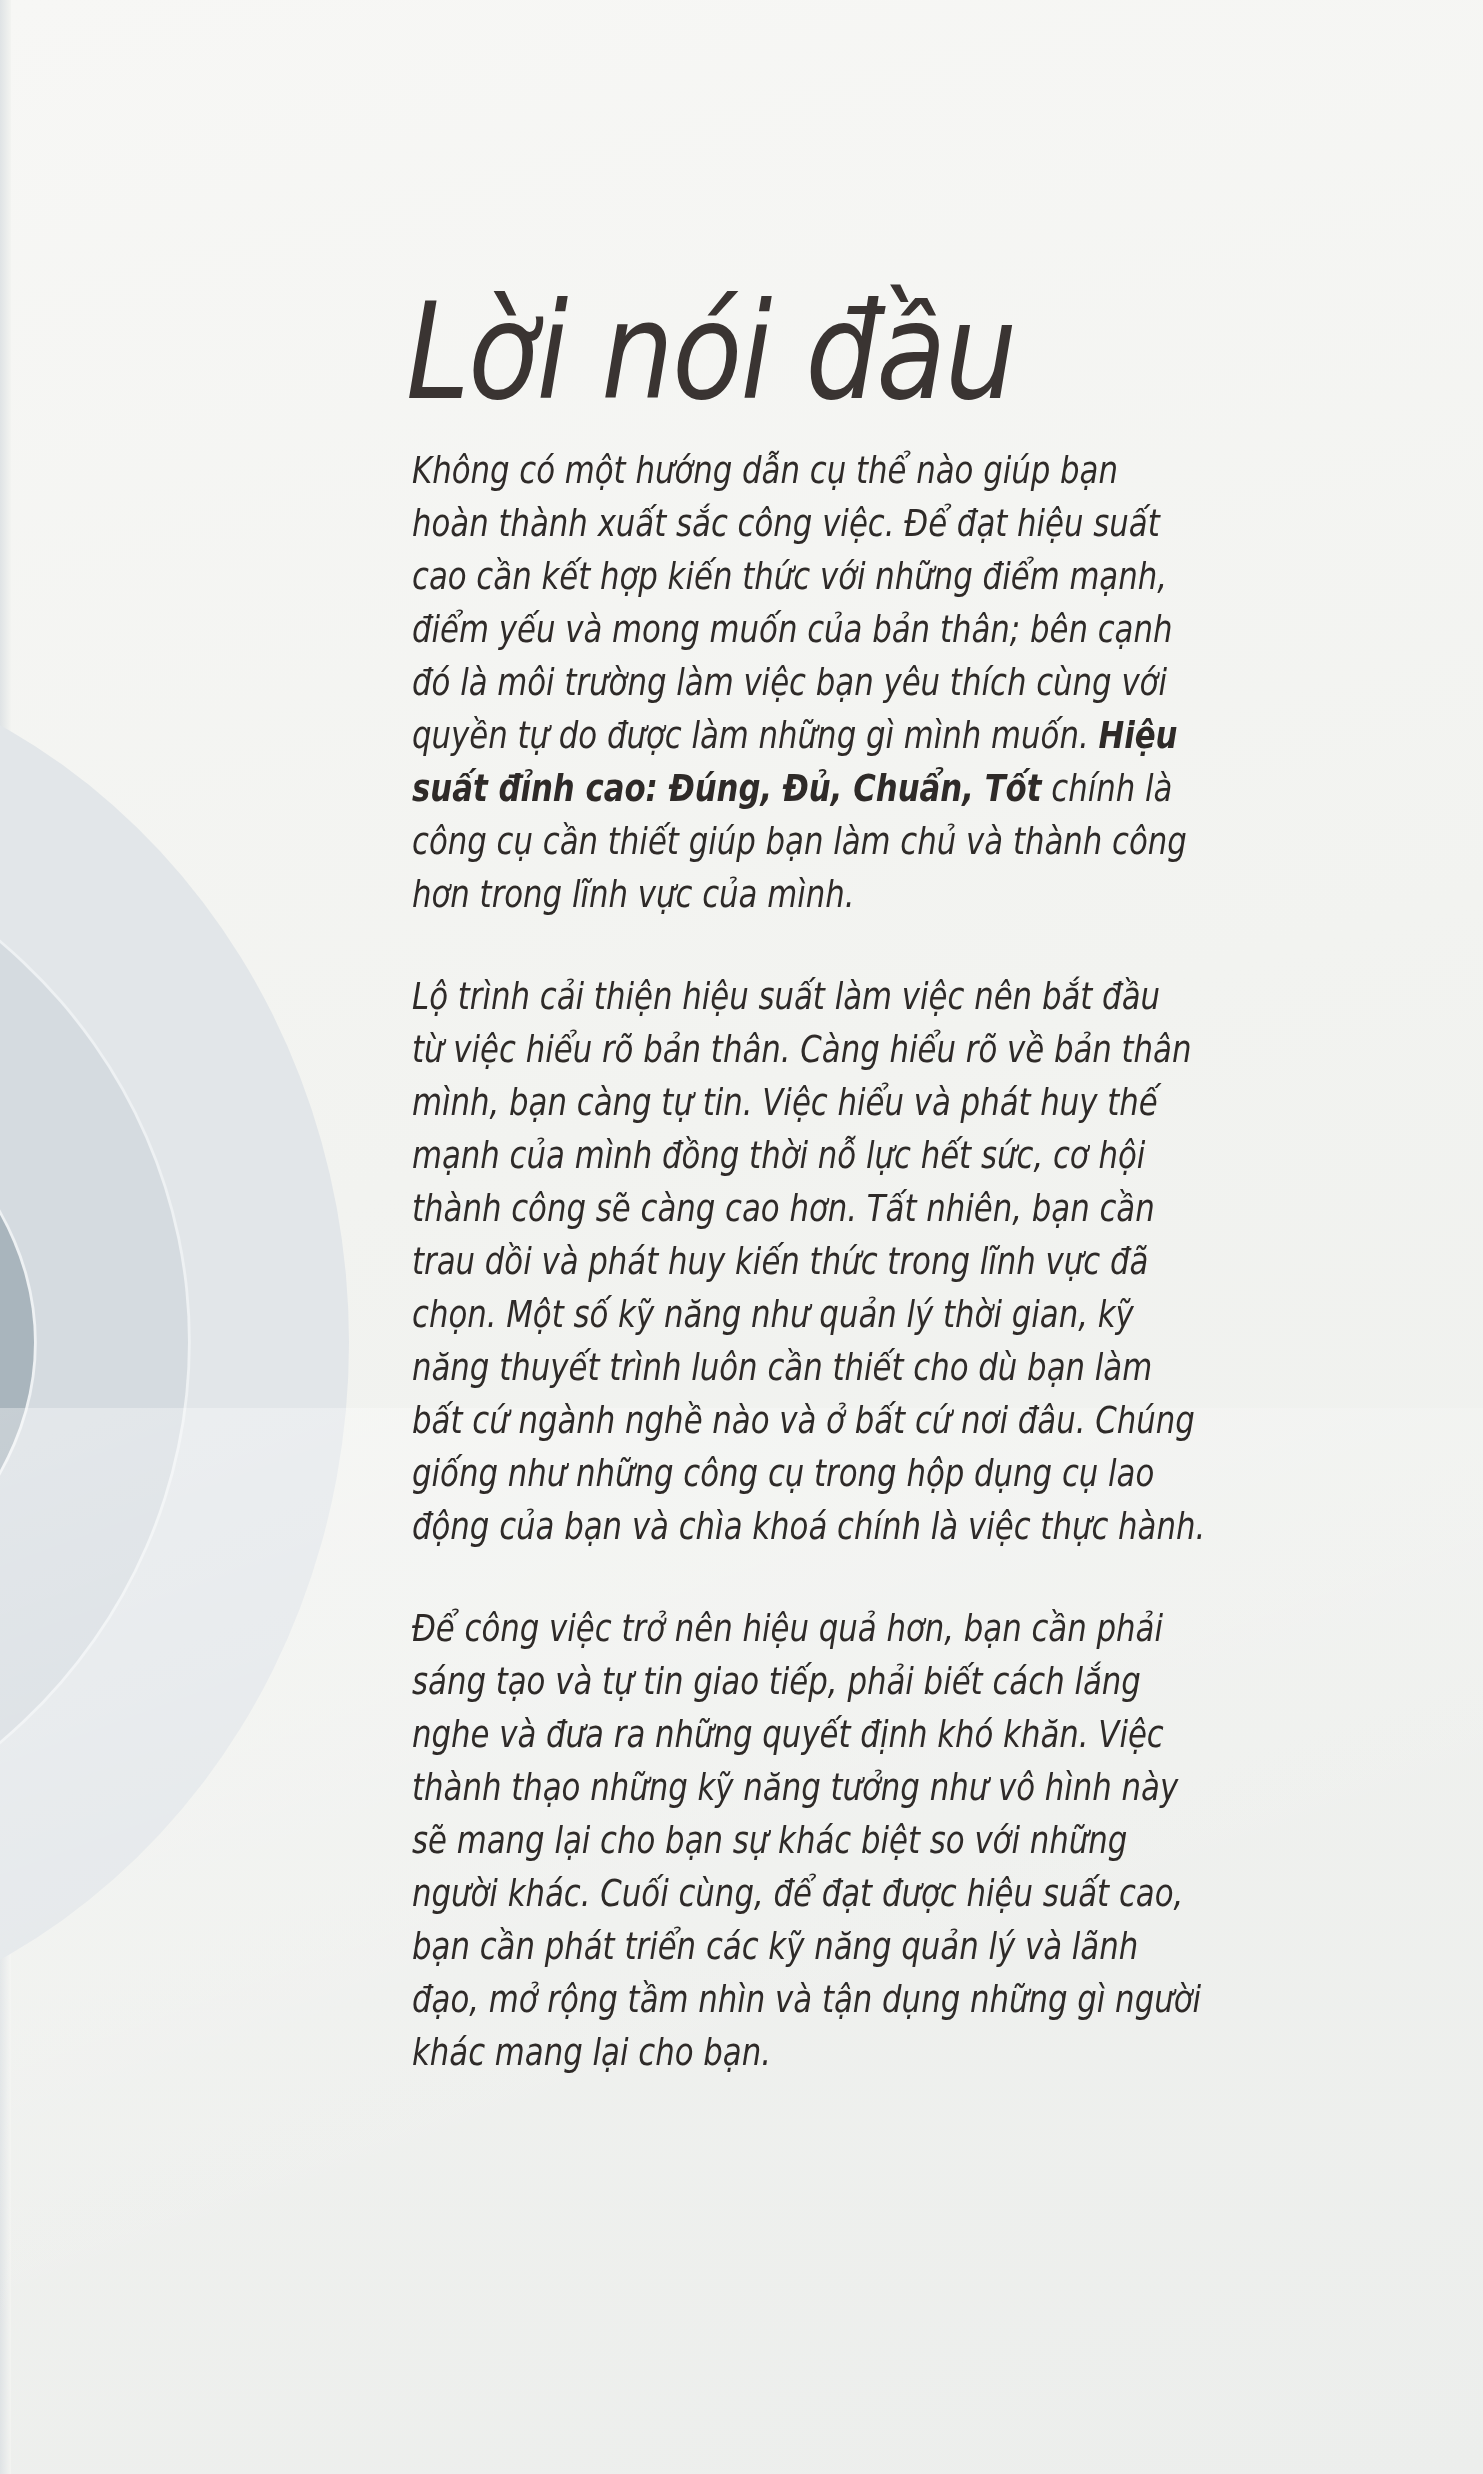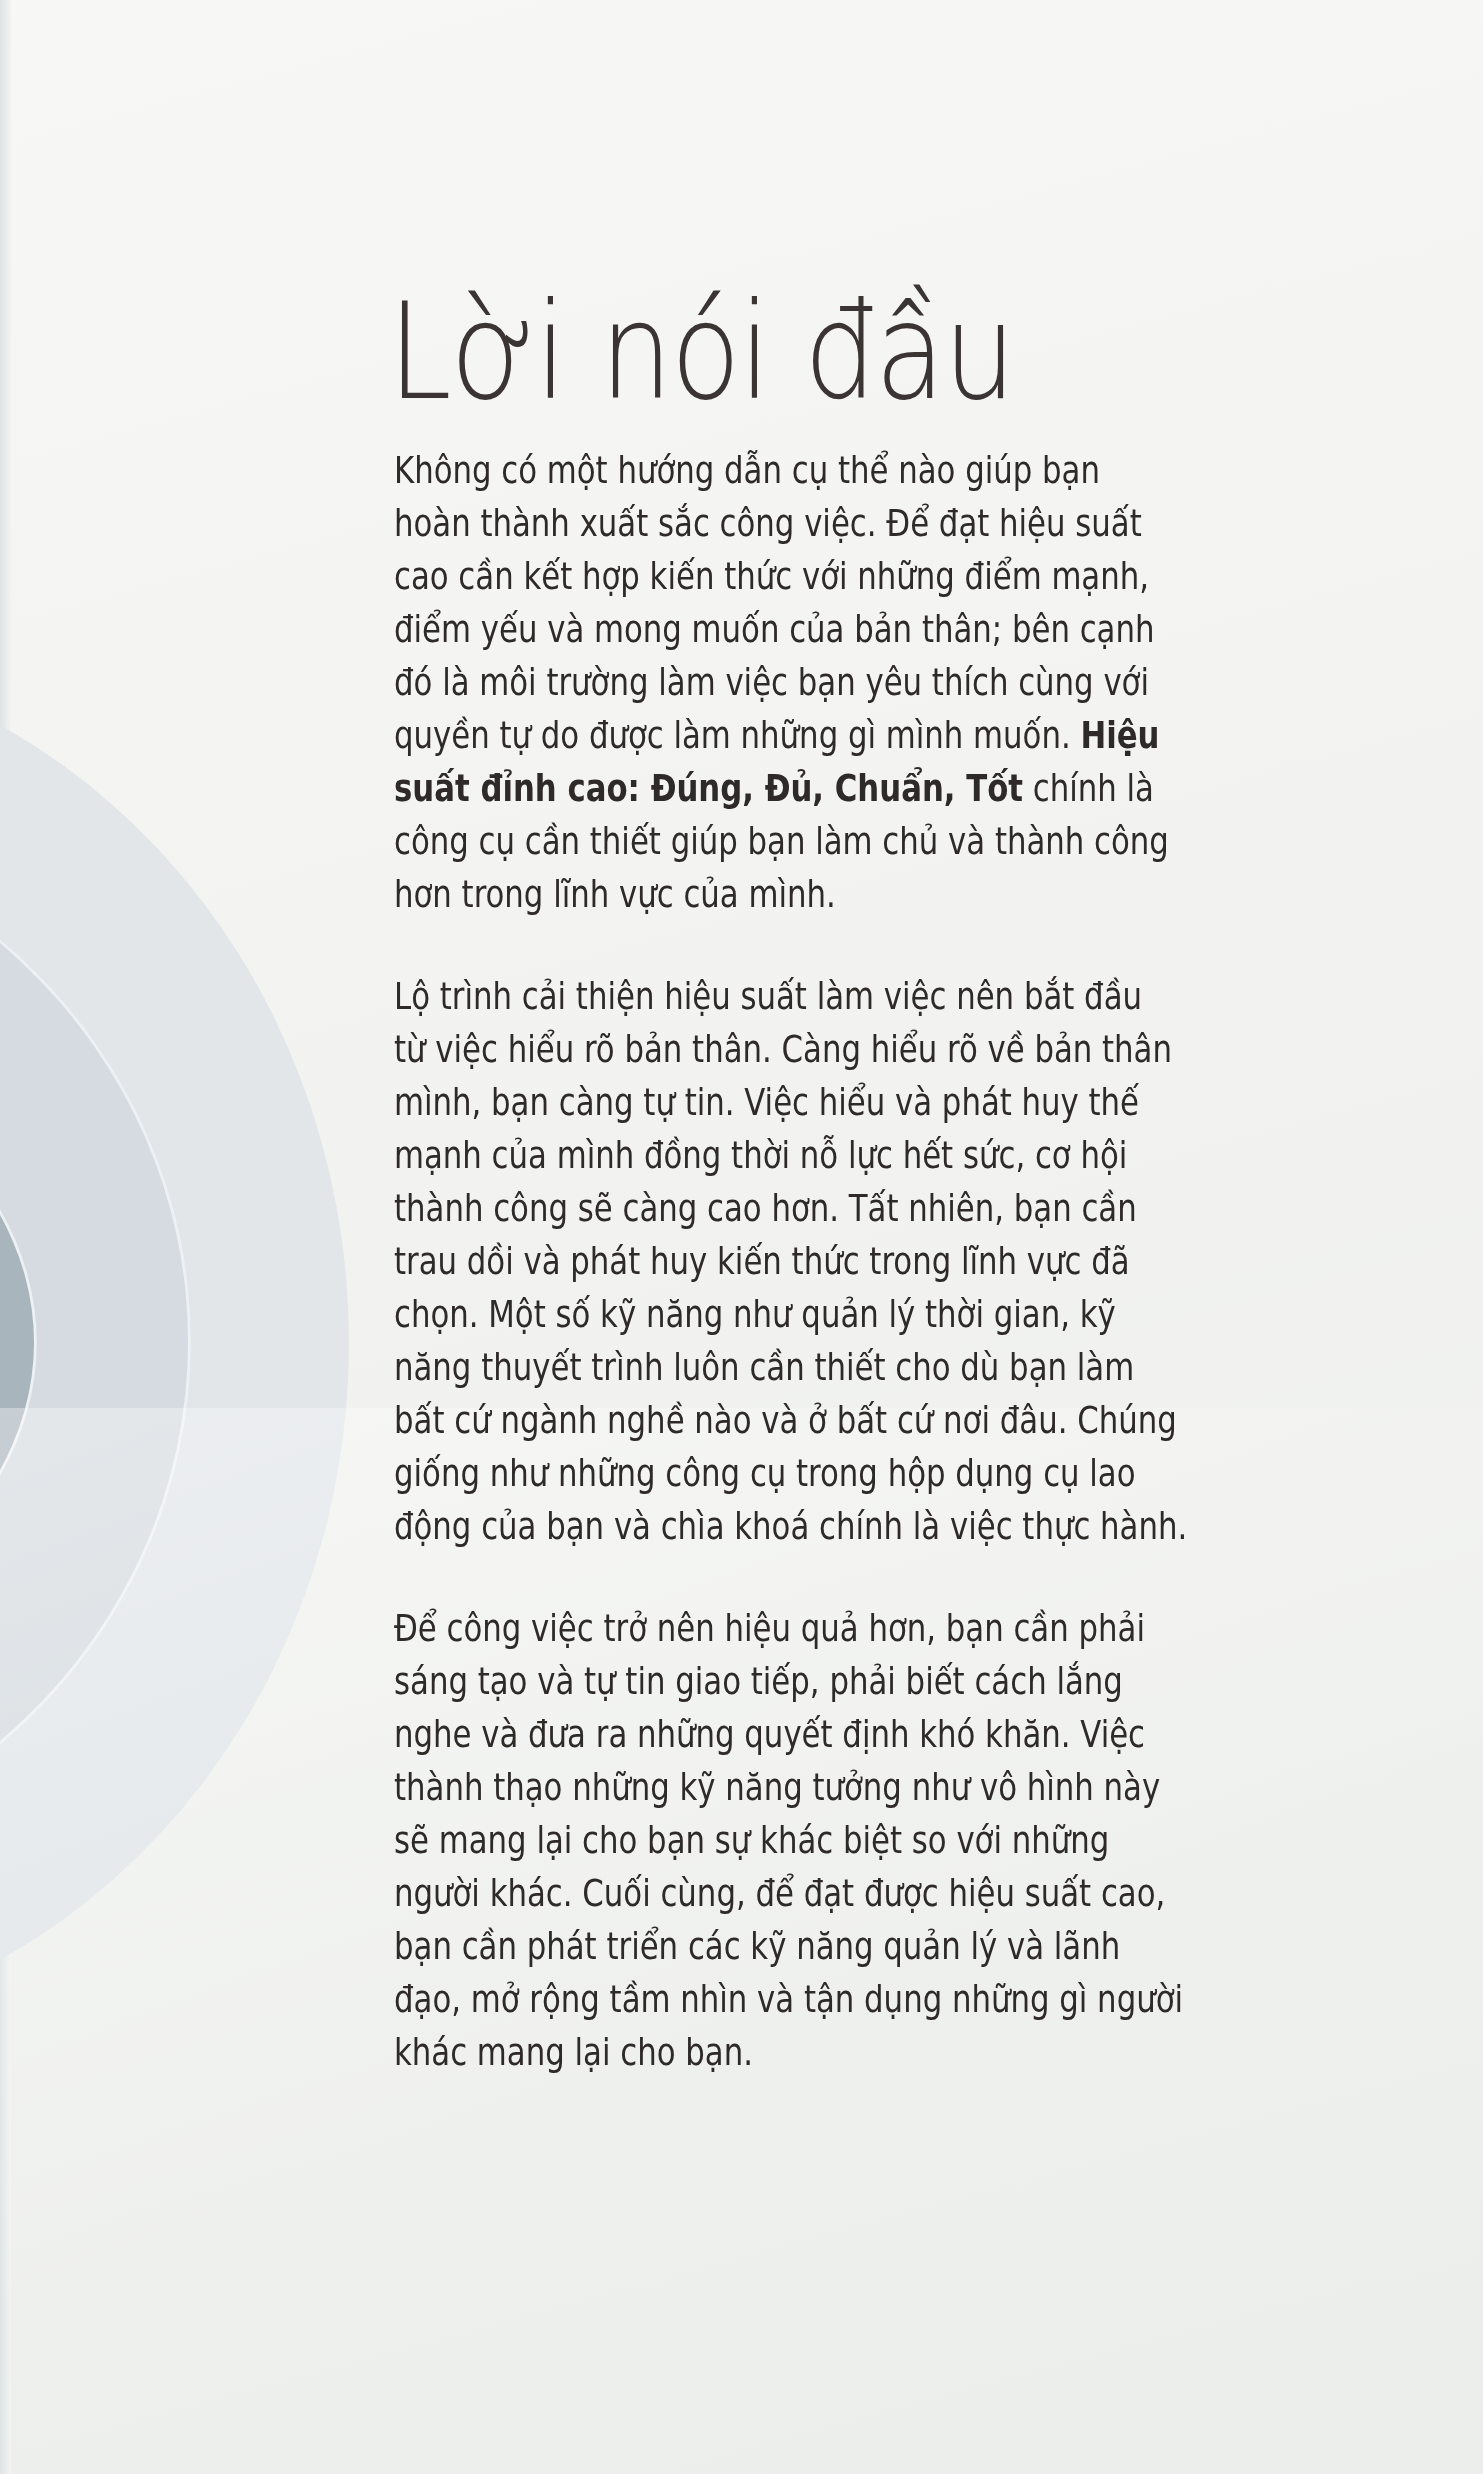--- a/index.html
+++ b/index.html
@@ -4,21 +4,21 @@
 <style>
   html, body { margin:0; padding:0; }
   body { width:1483px; height:2475px; position:relative; overflow:hidden; background:#f3f4f1; font-family:"DejaVu Sans Condensed","DejaVu Sans", sans-serif; color:#2e2a28; }
   .bg-shade { position:absolute; inset:0; background:linear-gradient(165deg, #f7f7f5 0%, #f2f3f0 45%, #eceeec 100%); }
   .arc { position:absolute; border-radius:50%; }
   .arc-outer { left:-939px; top:648px; width:1288px; height:1389px; background:#e2e6e9; }
   .arc-mid { left:-939px; top:807px; width:1127px; height:1070px; background:#d5dbe0; box-shadow: 0 0 0 2.8px #eef1f3; }
   .arc-inner { left:-939px; top:995px; width:973px; height:695px; background:#a9b5bd; box-shadow: 0 0 0 2.8px #eef1f3; }
   .diag { position:absolute; left:0; top:1408px; width:1483px; height:1067px; background:linear-gradient(160deg, rgba(255,255,255,0.35) 0%, rgba(255,255,255,0) 60%); }
   .left-edge { position:absolute; left:0; top:0; width:11.3px; height:2475px; background:linear-gradient(90deg,#dfe3e5,#f3f4f1); }
-  .content { position:absolute; left:394px; top:282px; width:967px; }
+  .content { position:absolute; left:412px; top:282px; width:967px;font-style:italic; }
   .title { font-family:"DejaVu Sans","Liberation Sans", sans-serif; font-weight:200; font-size:133px; line-height:141px; color:#3a3432; letter-spacing:-1.9px; margin:0 0 20.7px -5.6px; transform:scaleX(0.86); transform-origin:left; }
   .para { font-size:38px; line-height:53px; margin:0 0 49px 0; transform:scaleX(0.9); transform-origin:left; width:1061px; }
   .para b { font-weight:bold; }
   .para .line { display:block; white-space:nowrap; }
 </style>
 </head>
 <body>
 
 <div class="bg-shade"></div>
 <div class="left-edge"></div>

